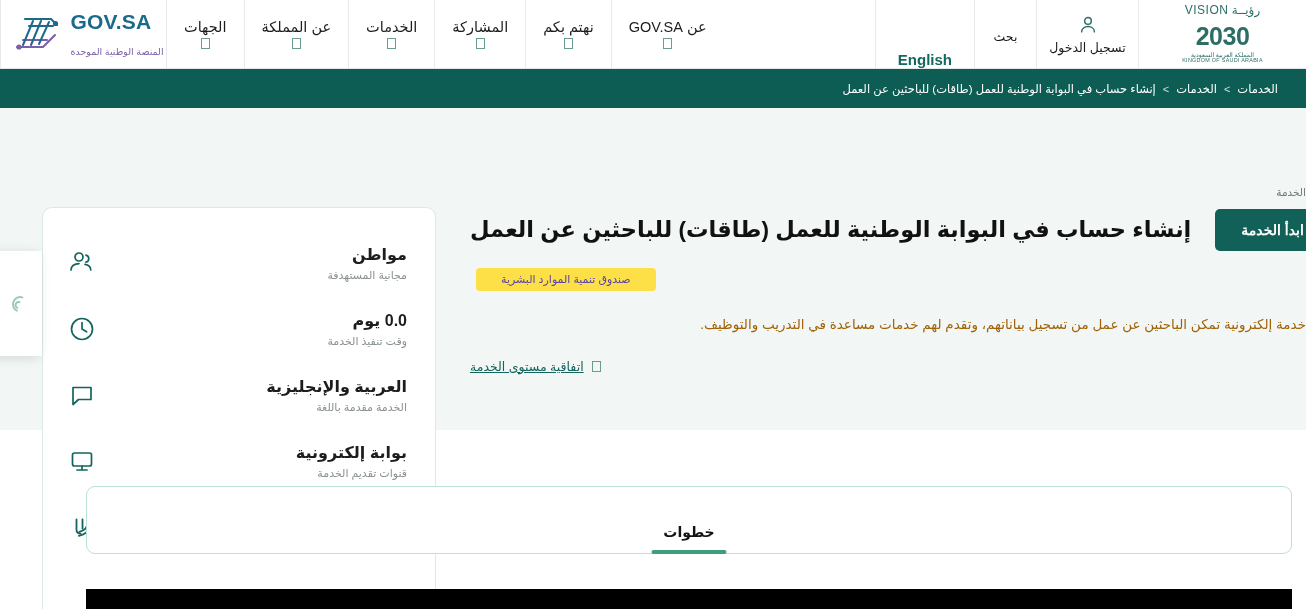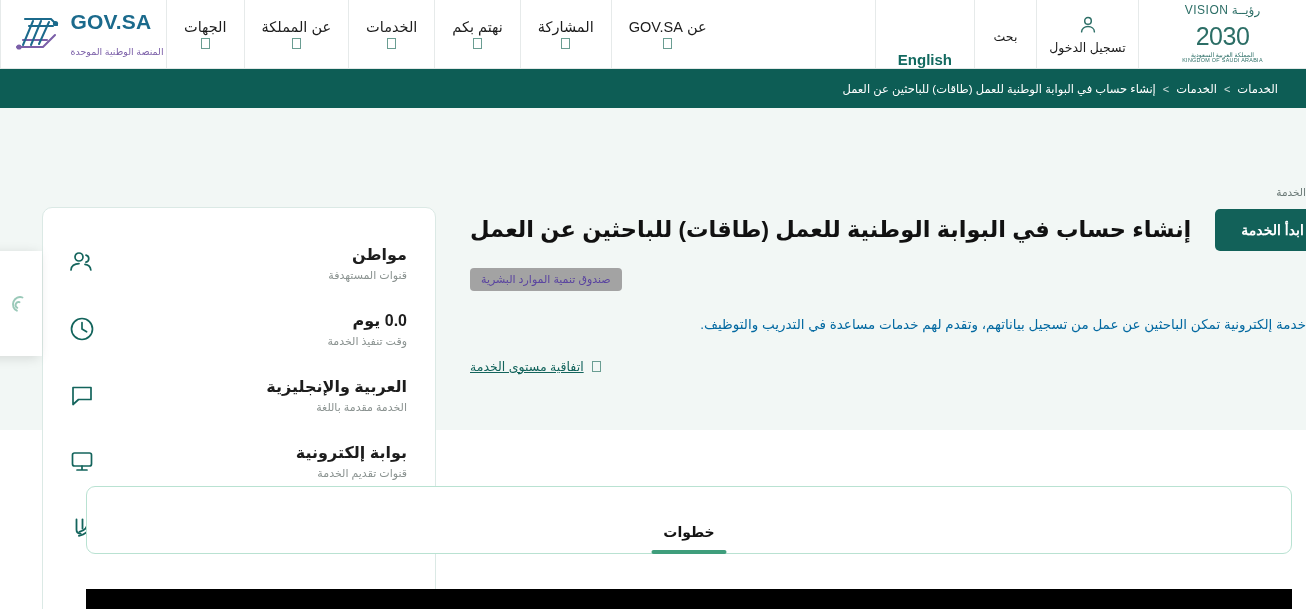--- a/index.html
+++ b/index.html
@@ -72,21 +72,21 @@
   .icon-item.login { width: 102px; }
   .icon-item .cap { font-size: 12.5px; color: #1c1c1c; }
   .icon-item svg { display: block; }
 
   .brand-vision {
     flex: 0 0 auto; width: 168px; display: flex; align-items: center;
     justify-content: center; border-left: 1px solid #e6eaea;
   }
   .vision-logo { text-align: center; color: #2c6e66; line-height: 1; }
   .vision-logo .v1 { font-size: 12px; letter-spacing: .5px; }
-  .vision-logo .v2 { font-size: 25px; font-weight: normal; letter-spacing: -.5px; margin-top: 8px; }
+  .vision-logo .v2 { font-size: 25px; font-weight: bold; letter-spacing: -.5px; margin-top: 8px; }
   .vision-logo .v3 { font-size: 6.2px; margin-top: 3px; letter-spacing: .2px; }
   .vision-logo .v4 { font-size: 5.4px; letter-spacing: .3px; }
 
   
   .crumbbar {
     height: 39px; background: #0d5d55; display: flex; align-items: center;
     justify-content: flex-start; padding: 0 28px; position: relative; z-index: 25;
   }
   .crumbs { display: flex; flex-direction: row; align-items: center; gap: 7px; }
   .crumbs span { font-size: 11.5px; color: #ffffff; white-space: nowrap; }
@@ -146,25 +146,25 @@
     color: #111111; line-height: 1.3; white-space: nowrap;
   }
   .start-btn {
     flex: 0 0 auto; background: #126159; color: #ffffff; border: none;
     border-radius: 5px; font-size: 14px; font-weight: bold;
     padding: 13px 26px; cursor: pointer;
     font-family: "Liberation Sans", sans-serif;
   }
   .badge-row { display: flex; flex-direction: row-reverse; margin-bottom: 22px; }
   .agency-badge {
-    background: #a3a3a3; color: #5a44a0; font-size: 11px;
-    border-radius: 4px; padding: 5px 11px; white-space: nowrap;
+    background: #fde047; color: #5a44a0; font-size: 11px;
+    border-radius: 4px; padding: 5px 25px; white-space: nowrap; margin-left: 6px;
   }
   .svc-desc {
-    text-align: right; font-size: 13.5px; color: #0369a1; line-height: 1.75;
+    text-align: right; font-size: 13.5px; color: #a16207; line-height: 1.75;
     white-space: nowrap;
   }
   .sla-row {
     display: flex; flex-direction: row-reverse; align-items: center;
     gap: 8px; margin-top: 22px;
   }
   .sla-link {
     font-size: 12.5px; color: #13645c; text-decoration: underline; cursor: pointer; text-align: right;
   }
   .sla-row .box-glyph {
@@ -239,25 +239,25 @@
   </div>
   <div class="nav-item">
     <span class="lbl">عن المملكة</span>
     <span class="box-glyph"></span>
   </div>
   <div class="nav-item">
     <span class="lbl">الخدمات</span>
     <span class="box-glyph"></span>
   </div>
   <div class="nav-item">
+    <span class="lbl">المشاركة</span>
+    <span class="box-glyph"></span>
+  </div>
+  <div class="nav-item">
     <span class="lbl">نهتم بكم</span>
-    <span class="box-glyph"></span>
-  </div>
-  <div class="nav-item">
-    <span class="lbl">المشاركة</span>
     <span class="box-glyph"></span>
   </div>
   <div class="nav-item">
     <span class="lbl">عن GOV.SA</span>
     <span class="box-glyph"></span>
   </div>
 
   <div class="nav-spacer"></div>
 
   <div class="lang-item">
@@ -311,21 +311,21 @@
         <span class="ico">
           <svg width="30" height="30" viewBox="0 0 30 30">
             <circle cx="12" cy="9" r="4" fill="none" stroke="#13645c" stroke-width="1.7"></circle>
             <path d="M4 22c0-4 3.6-6.4 8-6.4" fill="none" stroke="#13645c" stroke-width="1.7" stroke-linecap="round"></path>
             <path d="M19 7.2a3.6 3.6 0 0 1 0 7" fill="none" stroke="#13645c" stroke-width="1.7" stroke-linecap="round"></path>
             <path d="M18 16.4c3.4.5 5.6 2.6 5.8 5.6" fill="none" stroke="#13645c" stroke-width="1.7" stroke-linecap="round"></path>
           </svg>
         </span>
         <span class="txt">
           <div class="t1">مواطن</div>
-          <div class="t2">قنوات المستهدفة</div>
+          <div class="t2">مجانية المستهدفة</div>
         </span>
       </div>
 
       <div class="side-row">
         <span class="ico">
           <svg width="30" height="30" viewBox="0 0 30 30">
             <circle cx="15" cy="15" r="10.5" fill="none" stroke="#13645c" stroke-width="1.7"></circle>
             <path d="M15 8.6V15l4.6 2.8" fill="none" stroke="#13645c" stroke-width="1.7" stroke-linecap="round" stroke-linejoin="round"></path>
           </svg>
         </span>

